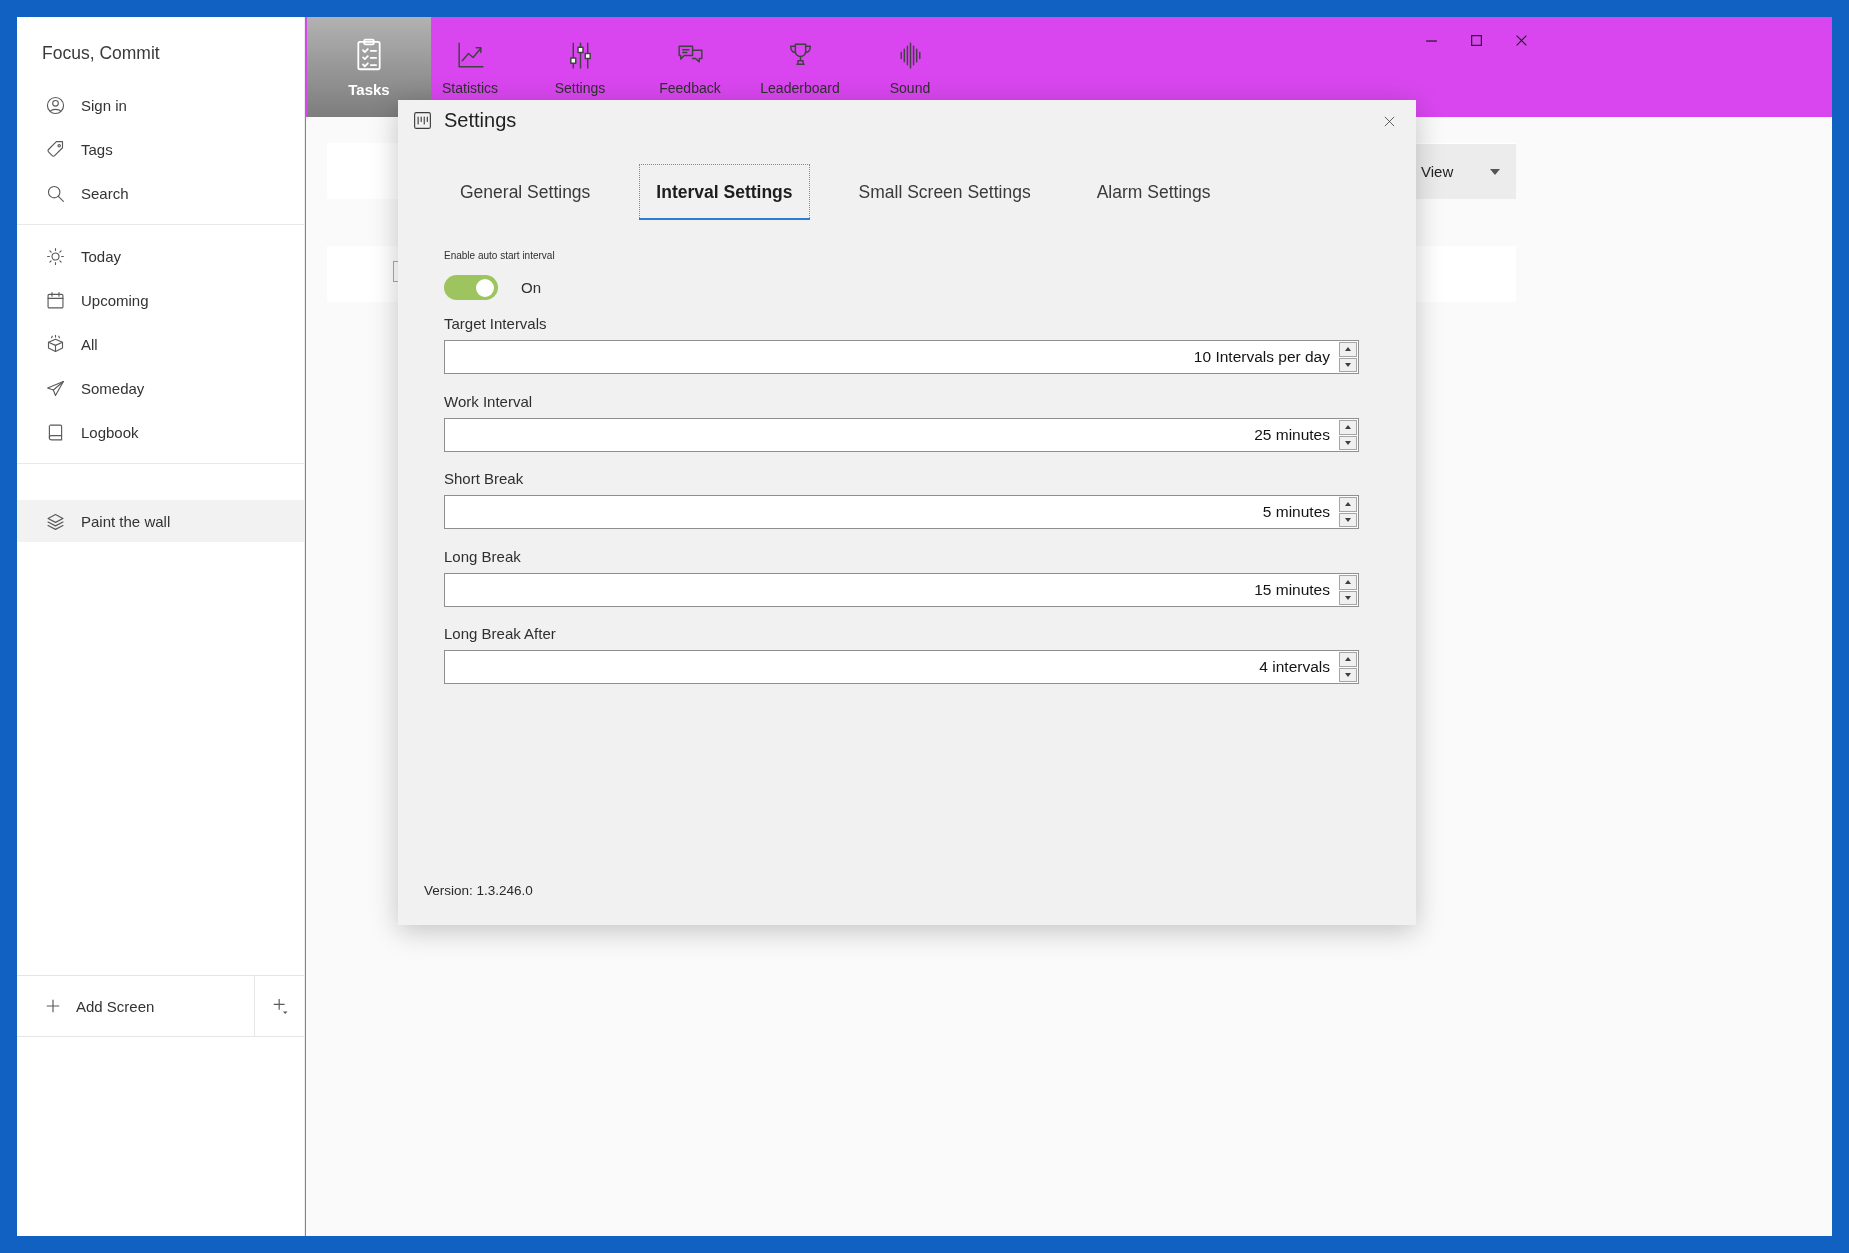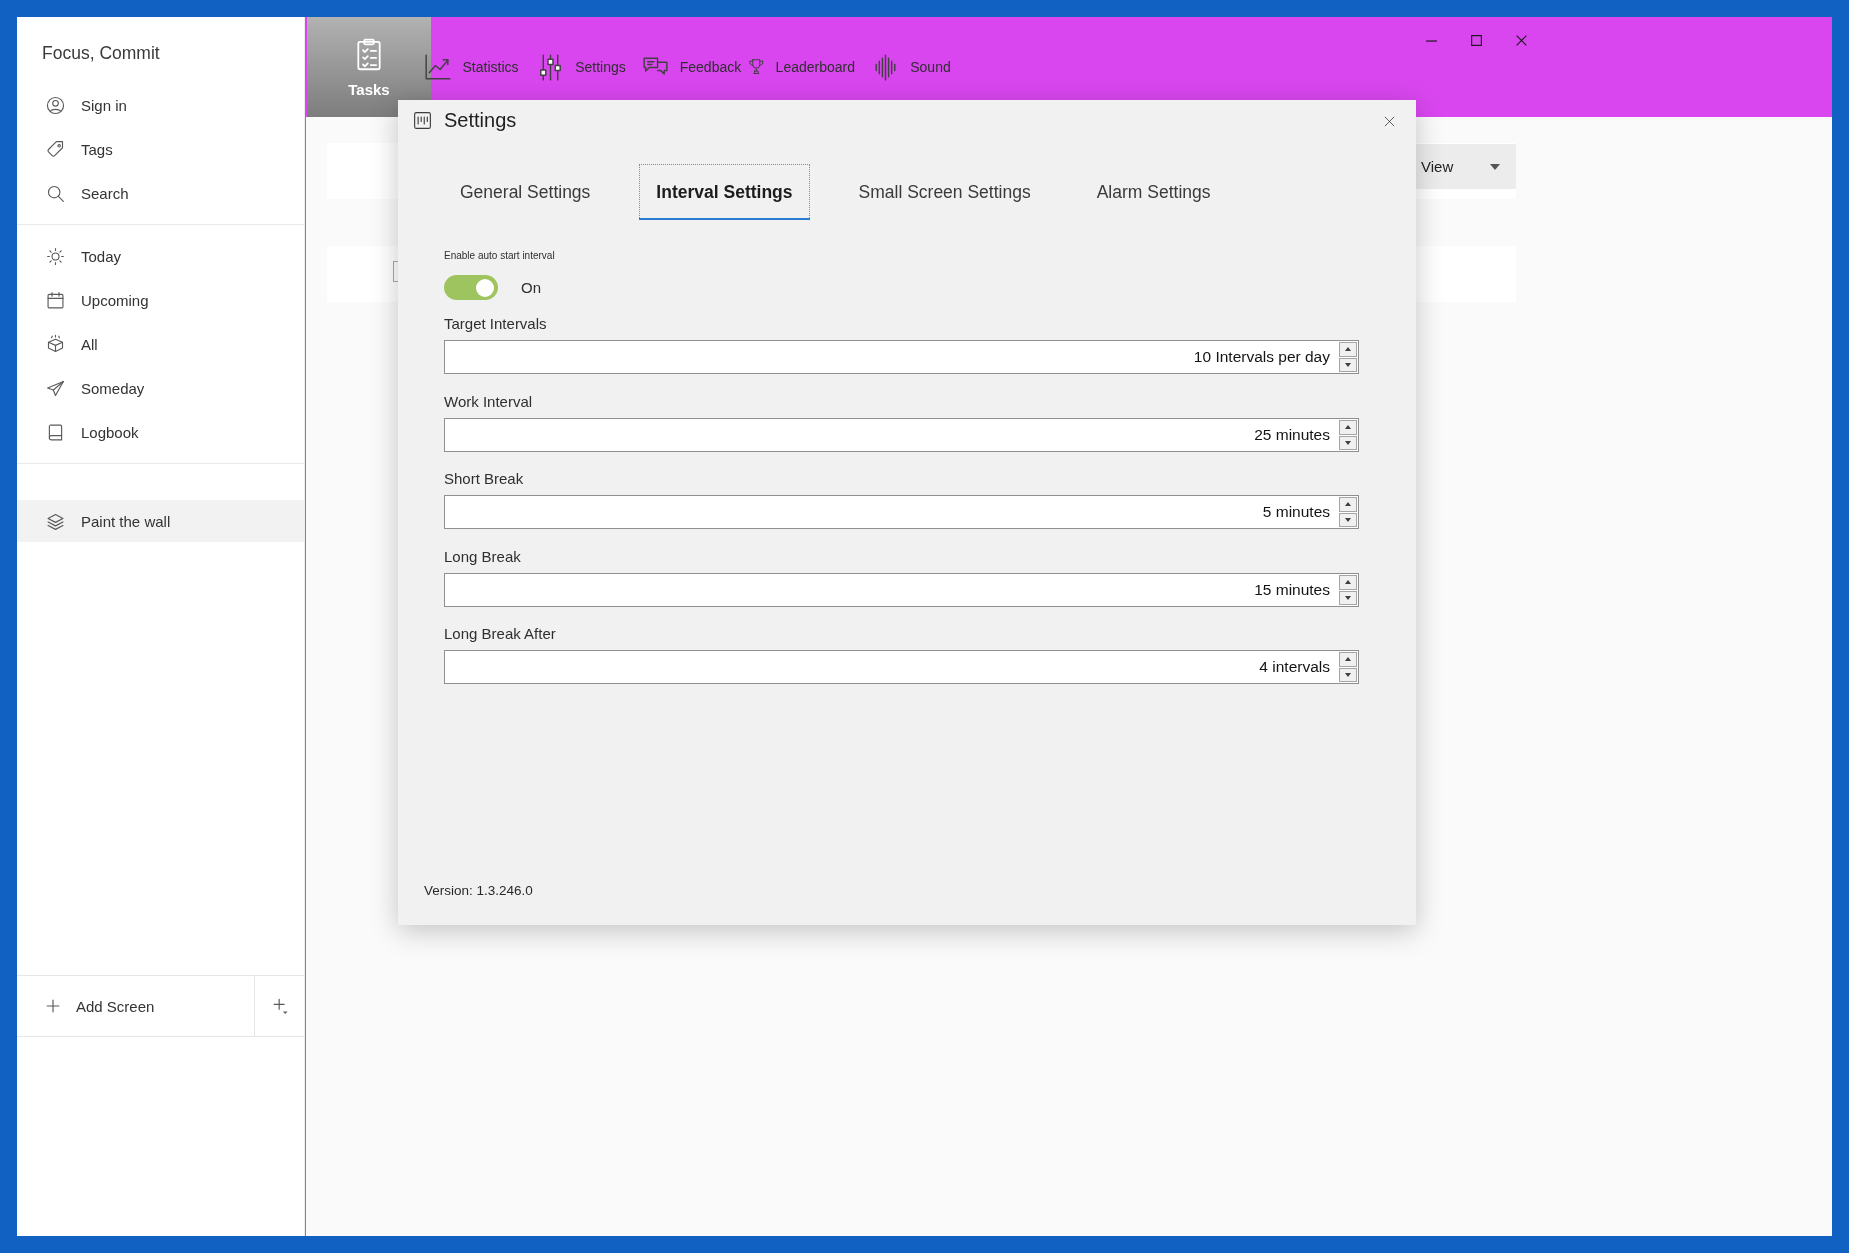--- a/index.html
+++ b/index.html
@@ -18,36 +18,36 @@
   .addbar{position:absolute;left:0;right:0;top:958px;height:62px;border-top:1px solid #e6e6e6;border-bottom:1px solid #e6e6e6;display:flex}
   .add-main{flex:1;display:flex;align-items:center;gap:13px;padding-left:26px;font-size:15px;color:#333}
   .add-main svg,.add-alt svg{width:20px;height:20px;stroke:#5a5a5a;fill:none;stroke-width:1.4;stroke-linecap:round}
   .add-alt{width:50px;border-left:1px solid #e6e6e6;display:flex;align-items:center;justify-content:center}
 
   
   .tasks-tile{position:absolute;left:290px;top:0;width:124px;height:100px;background:linear-gradient(180deg,#b2b2b2,#7d7d7d);display:flex;flex-direction:column;align-items:center;justify-content:center;gap:7px;color:#fff}
   .tasks-tile svg{width:38px;height:38px;stroke:#fff;fill:none;stroke-width:1.5;stroke-linecap:round;stroke-linejoin:round}
   .tasks-tile .tb-label{font-size:15px;font-weight:600}
   .tb-row{position:absolute;left:398px;top:0;height:100px;display:flex}
-  .tb-item{width:110px;height:100px;display:flex;flex-direction:row;align-items:center;justify-content:center;gap:8px;color:#2f2f2f;cursor:default}
+  .tb-item{width:110px;height:100px;display:flex;flex-direction:column;align-items:center;justify-content:center;gap:8px;color:#2f2f2f;cursor:default}
   .tb-item.wide{width:148px}
   .tb-item svg{width:33px;height:33px;stroke:#414141;fill:none;stroke-width:1.4;stroke-linecap:round;stroke-linejoin:round}
   .tb-item .tb-label{font-size:14px}
 
   
   .win-controls{position:absolute;left:1392px;top:0;display:flex}
   .wc-btn{width:45px;height:46px;display:flex;align-items:center;justify-content:center;background:transparent;border:none}
   .wc-btn svg{width:13px;height:13px;stroke:#1a1a1a;fill:none;stroke-width:1.1}
 
   
   .main-bg{position:absolute;left:289px;top:100px;right:0;bottom:0;background:#fafafa}
   .bg-row1{position:absolute;left:310px;top:126px;width:1189px;height:56px;background:#fff}
   .bg-row2{position:absolute;left:310px;top:229px;width:1189px;height:56px;background:#fff}
   .checkbox-edge{position:absolute;left:376px;top:244px;width:10px;height:21px;background:#fff;border:1px solid #a9a9a9}
-  .view-btn{position:absolute;left:1389px;top:127px;width:110px;height:45px;background:#ececec;display:flex;align-items:center;justify-content:space-between;padding:0 16px 0 15px;font-size:15px;color:#222}
+  .view-btn{position:absolute;left:1389px;top:127px;width:110px;height:55px;background:#ececec;display:flex;align-items:center;justify-content:space-between;padding:0 16px 0 15px;font-size:15px;color:#222}
   .view-caret{width:0;height:0;border-left:5px solid transparent;border-right:5px solid transparent;border-top:6px solid #555}
 
   
   .dialog{position:absolute;left:381px;top:83px;width:1018px;height:825px;background:#f1f1f1;box-shadow:0 6px 26px rgba(0,0,0,.22);z-index:5}
   .dlg-head{position:absolute;left:14px;top:9px;display:flex;align-items:center;gap:11px}
   .dlg-head svg{width:21px;height:21px;stroke:#3c3c3c;fill:none;stroke-width:1.3;stroke-linecap:round}
   .dlg-title{font-size:20px;color:#1f1f1f}
   .dlg-close{position:absolute;right:14px;top:8px;width:26px;height:26px;display:flex;align-items:center;justify-content:center;background:transparent;border:none}
   .dlg-close svg{width:15px;height:15px;stroke:#2f2f2f;stroke-width:1.2;fill:none;stroke-linecap:round}
   .tabs{position:absolute;left:45px;top:64px;display:flex;gap:32px}

